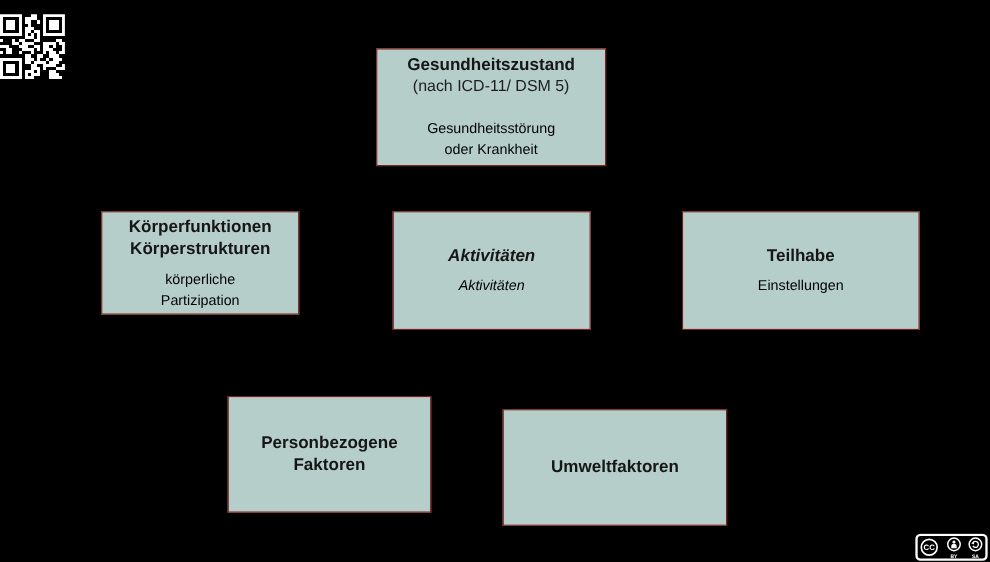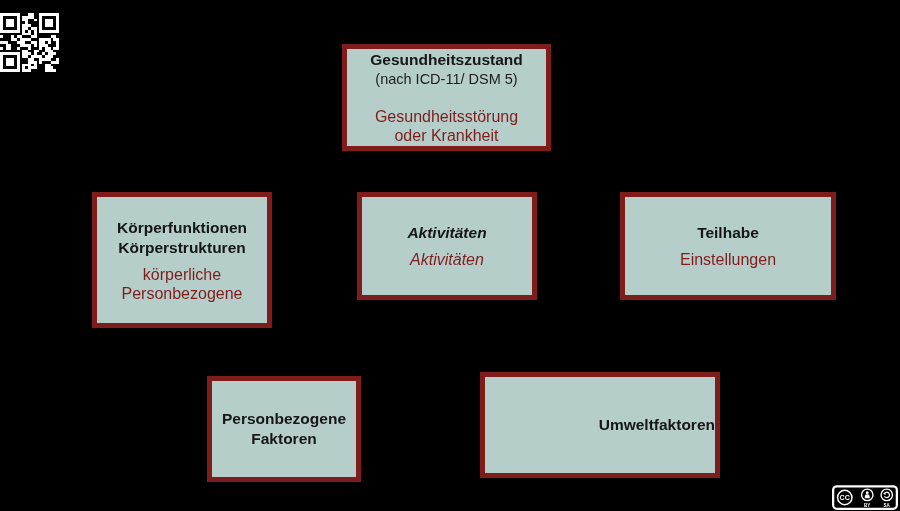--- a/index.html
+++ b/index.html
@@ -1,45 +1,45 @@
 <!DOCTYPE html>
 <html><head>
 <meta charset="utf-8">
 <style>
   html,body{margin:0;padding:0;background:#000;}
   .stage{
     position:relative;width:900px;height:511px;background:#000000;
     overflow:hidden;font-family:"Liberation Sans","DejaVu Sans",sans-serif;
   }
   .box{
-    position:absolute;background:#b5cec9;border:5px solid #7f1d1d;
+    position:absolute;background:#b5cec9;border:1px solid #7f1d1d;
     box-sizing:border-box;display:flex;flex-direction:column;
     align-items:center;justify-content:center;text-align:center;
     color:#161616;
   }
   .box .title{
     font-weight:bold;font-size:15.5px;line-height:20px;
     white-space:pre-line;color:#161616;
   }
   .box .subtitle{
     font-size:14.5px;line-height:19px;color:#1d1d1d;margin-bottom:10px;
     white-space:pre-line;
   }
   .box .desc{
-    font-size:16px;line-height:19px;color:#7f1d1d;margin-top:7px;
+    font-size:13px;line-height:19px;color:#000000;margin-top:7px;
     white-space:pre-line;
   }
   .box .subtitle + .desc, .subtitle ~ .desc{margin-top:0;}
   #box-health       {left:342px;top:44px; width:209px;height:107px;}
   #box-health .desc {margin-top:8px;}
-  #box-body         {left:92px; top:192px;width:180px;height:136px;}
+  #box-body         {left:92px; top:192px;width:180px;height:94px;}
   #box-activity     {left:357px;top:192px;width:180px;height:108px;font-style:italic;}
   #box-participation{left:620px;top:192px;width:216px;height:108px;}
-  #box-personal     {left:207px;top:376px;width:154px;height:106px;gap:37px;}
-  #box-environment  {left:480px;top:372px;width:240px;height:106px;align-items:flex-end;}
+  #box-personal     {left:207px;top:360px;width:185px;height:106px;gap:37px;}
+  #box-environment  {left:457px;top:372px;width:204px;height:106px;}
   .qr{position:absolute;left:0;top:13px;width:59px;height:59px;}
   .badge{position:absolute;right:2px;bottom:1px;width:66px;height:25px;}
 </style>
 </head>
 <body>
 
 <div class="stage">
 
   <svg id="qr" class="qr" viewBox="0 0 21 21" aria-hidden="true" shape-rendering="crispEdges">
       <rect x="0" y="0" width="1" height="1" fill="#ffffff"></rect>
@@ -282,21 +282,21 @@
     <div class="title">Gesundheitszustand</div>
     <div class="subtitle">(nach ICD-11/ DSM 5)</div>
     <div class="desc">Gesundheitsstörung
 oder Krankheit</div>
   </div>
 
   <div class="box" id="box-body">
     <div class="title">Körperfunktionen
 Körperstrukturen</div>
     <div class="desc">körperliche
-Personbezogene</div>
+Partizipation</div>
   </div>
 
   <div class="box" id="box-activity">
     <div class="title">Aktivitäten</div>
     <div class="desc">Aktivitäten</div>
   </div>
 
   <div class="box" id="box-participation">
     <div class="title">Teilhabe</div>
     <div class="desc">Einstellungen</div>

